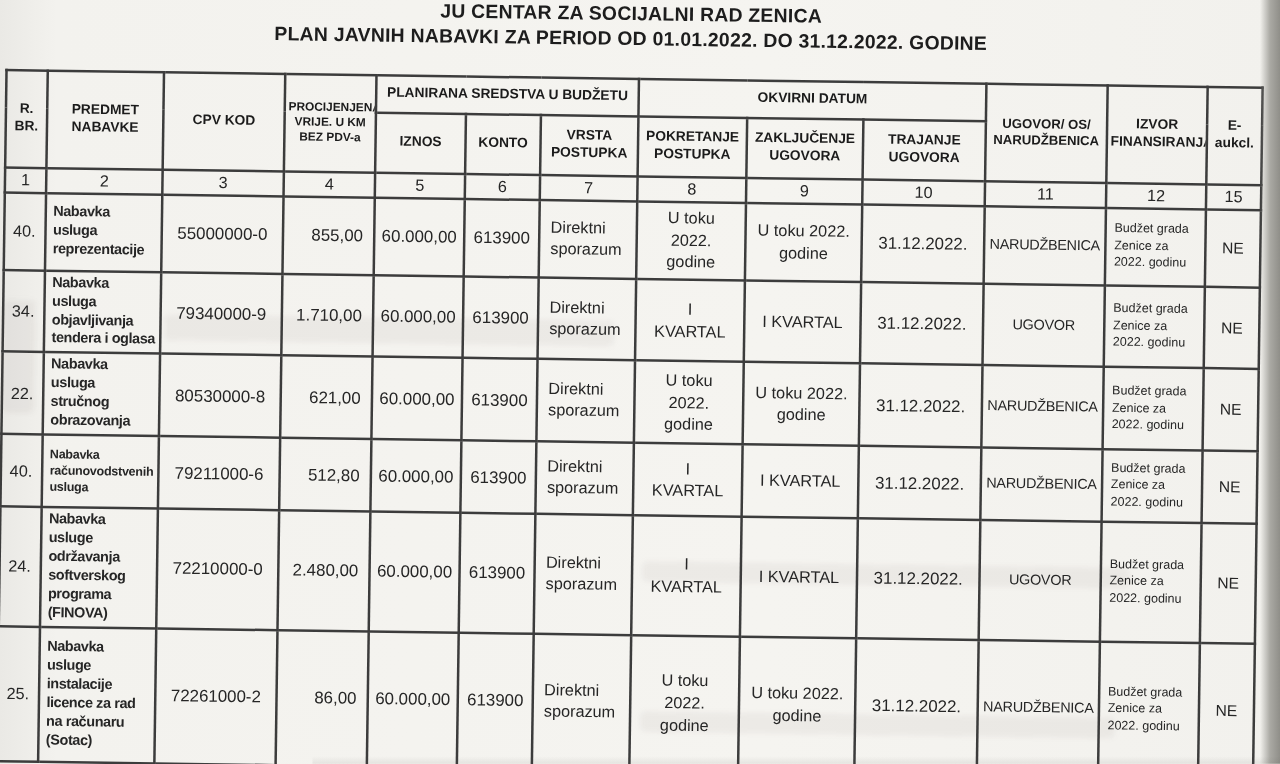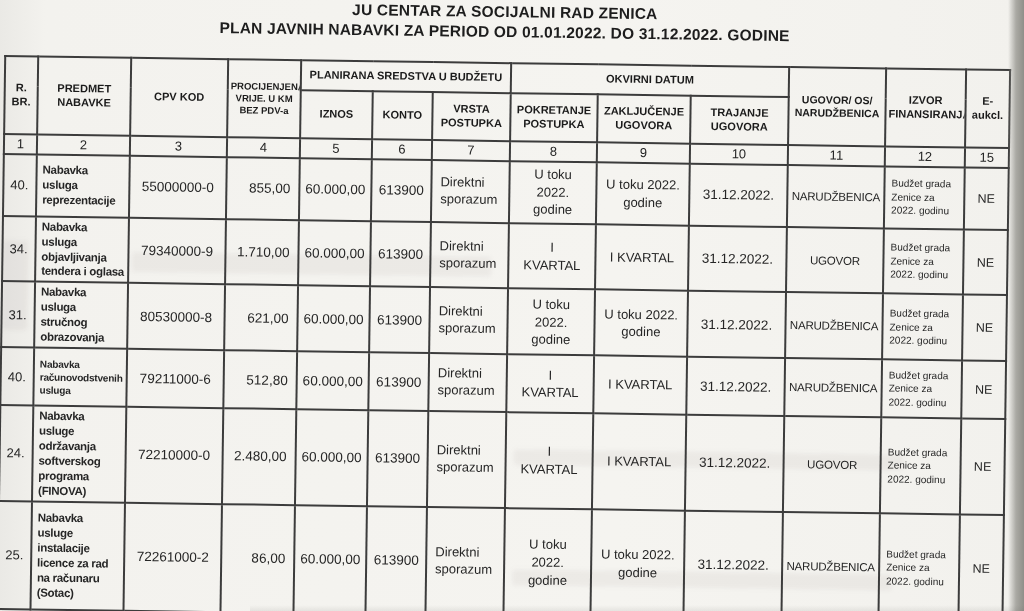--- a/index.html
+++ b/index.html
@@ -176,21 +176,21 @@
           <td class="konto">613900</td>
           <td class="vrsta">Direktni sporazum</td>
           <td class="pokr">I KVARTAL</td>
           <td class="zakl">I KVARTAL</td>
           <td class="traj">31.12.2022.</td>
           <td class="ugv">UGOVOR</td>
           <td class="izv">Budžet grada Zenice za 2022. godinu</td>
           <td class="ne">NE</td>
         </tr>
         <tr>
-          <td class="rbr">31.</td>
+          <td class="rbr">22.</td>
           <td class="predmet">Nabavka usluga stručnog obrazovanja</td>
           <td class="cpv">80530000-8</td>
           <td class="vrij">621,00</td>
           <td class="iznos">60.000,00</td>
           <td class="konto">613900</td>
           <td class="vrsta">Direktni sporazum</td>
           <td class="pokr">U toku 2022. godine</td>
           <td class="zakl">U toku 2022. godine</td>
           <td class="traj">31.12.2022.</td>
           <td class="ugv">NARUDŽBENICA</td>

